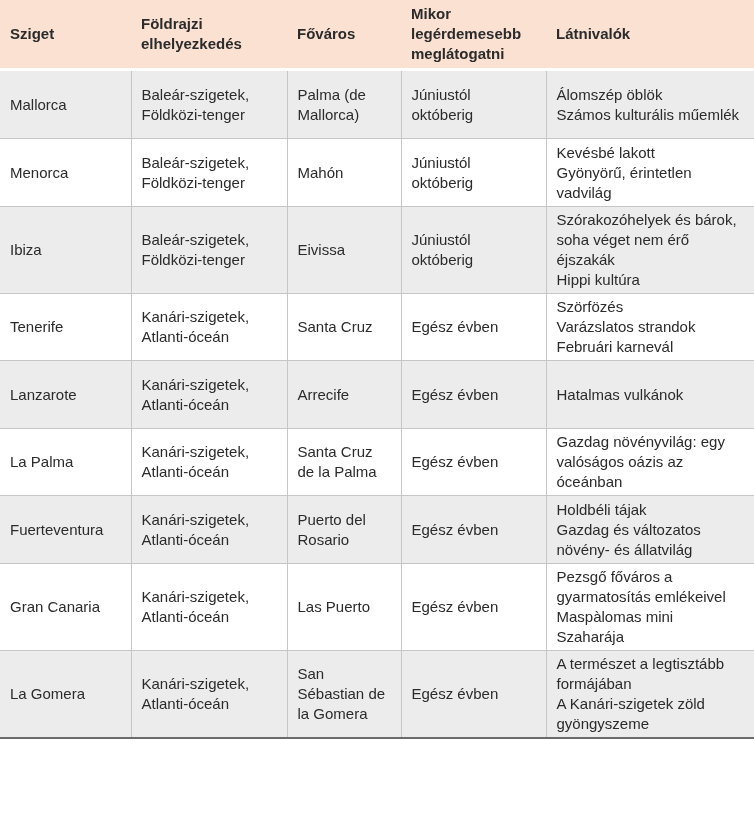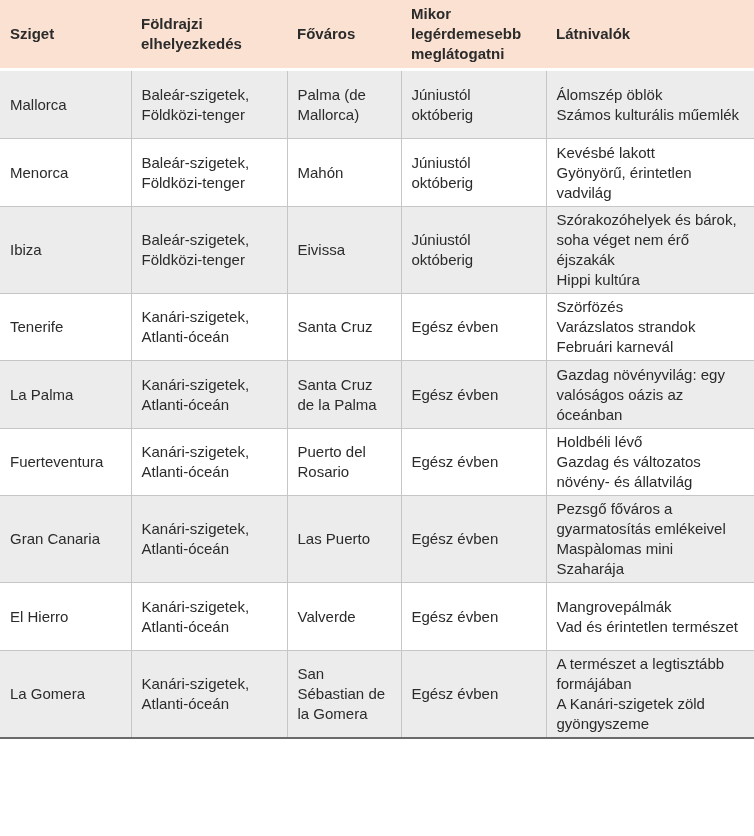--- a/index.html
+++ b/index.html
@@ -116,56 +116,55 @@
         <td>Kanári-szigetek, Atlanti-óceán</td>
         <td>Santa Cruz</td>
         <td>Egész évben</td>
         <td>
           <div class="sight-line">Szörfözés</div>
           <div class="sight-line">Varázslatos strandok</div>
           <div class="sight-line">Februári karnevál</div>
         </td>
       </tr>
       <tr>
+        <td>Lanzarote</td>
+        <td>Kanári-szigetek, Atlanti-óceán</td>
+        <td>Arrecife</td>
+        <td>Egész évben</td>
+        <td>
+          <div class="sight-line">Hatalmas vulkánok</div>
+        </td>
+      </tr>
+      <tr>
         <td>La Palma</td>
         <td>Kanári-szigetek, Atlanti-óceán</td>
         <td>Santa Cruz de la Palma</td>
         <td>Egész évben</td>
         <td>
           <div class="sight-line">Gazdag növényvilág: egy valóságos oázis az óceánban</div>
         </td>
       </tr>
       <tr>
         <td>Fuerteventura</td>
         <td>Kanári-szigetek, Atlanti-óceán</td>
         <td>Puerto del Rosario</td>
         <td>Egész évben</td>
         <td>
-          <div class="sight-line">Holdbéli lévő</div>
+          <div class="sight-line">Holdbéli tájak</div>
           <div class="sight-line">Gazdag és változatos növény- és állatvilág</div>
         </td>
       </tr>
       <tr>
         <td>Gran Canaria</td>
         <td>Kanári-szigetek, Atlanti-óceán</td>
         <td>Las Puerto</td>
         <td>Egész évben</td>
         <td>
           <div class="sight-line">Pezsgő főváros a gyarmatosítás emlékeivel</div>
           <div class="sight-line">Maspàlomas mini Szaharája</div>
-        </td>
-      </tr>
-      <tr>
-        <td>El Hierro</td>
-        <td>Kanári-szigetek, Atlanti-óceán</td>
-        <td>Valverde</td>
-        <td>Egész évben</td>
-        <td>
-          <div class="sight-line">Mangrovepálmák</div>
-          <div class="sight-line">Vad és érintetlen természet</div>
         </td>
       </tr>
       <tr>
         <td>La Gomera</td>
         <td>Kanári-szigetek, Atlanti-óceán</td>
         <td>San Sébastian de la Gomera</td>
         <td>Egész évben</td>
         <td>
           <div class="sight-line">A természet a legtisztább formájában</div>
           <div class="sight-line">A Kanári-szigetek zöld gyöngyszeme</div>

